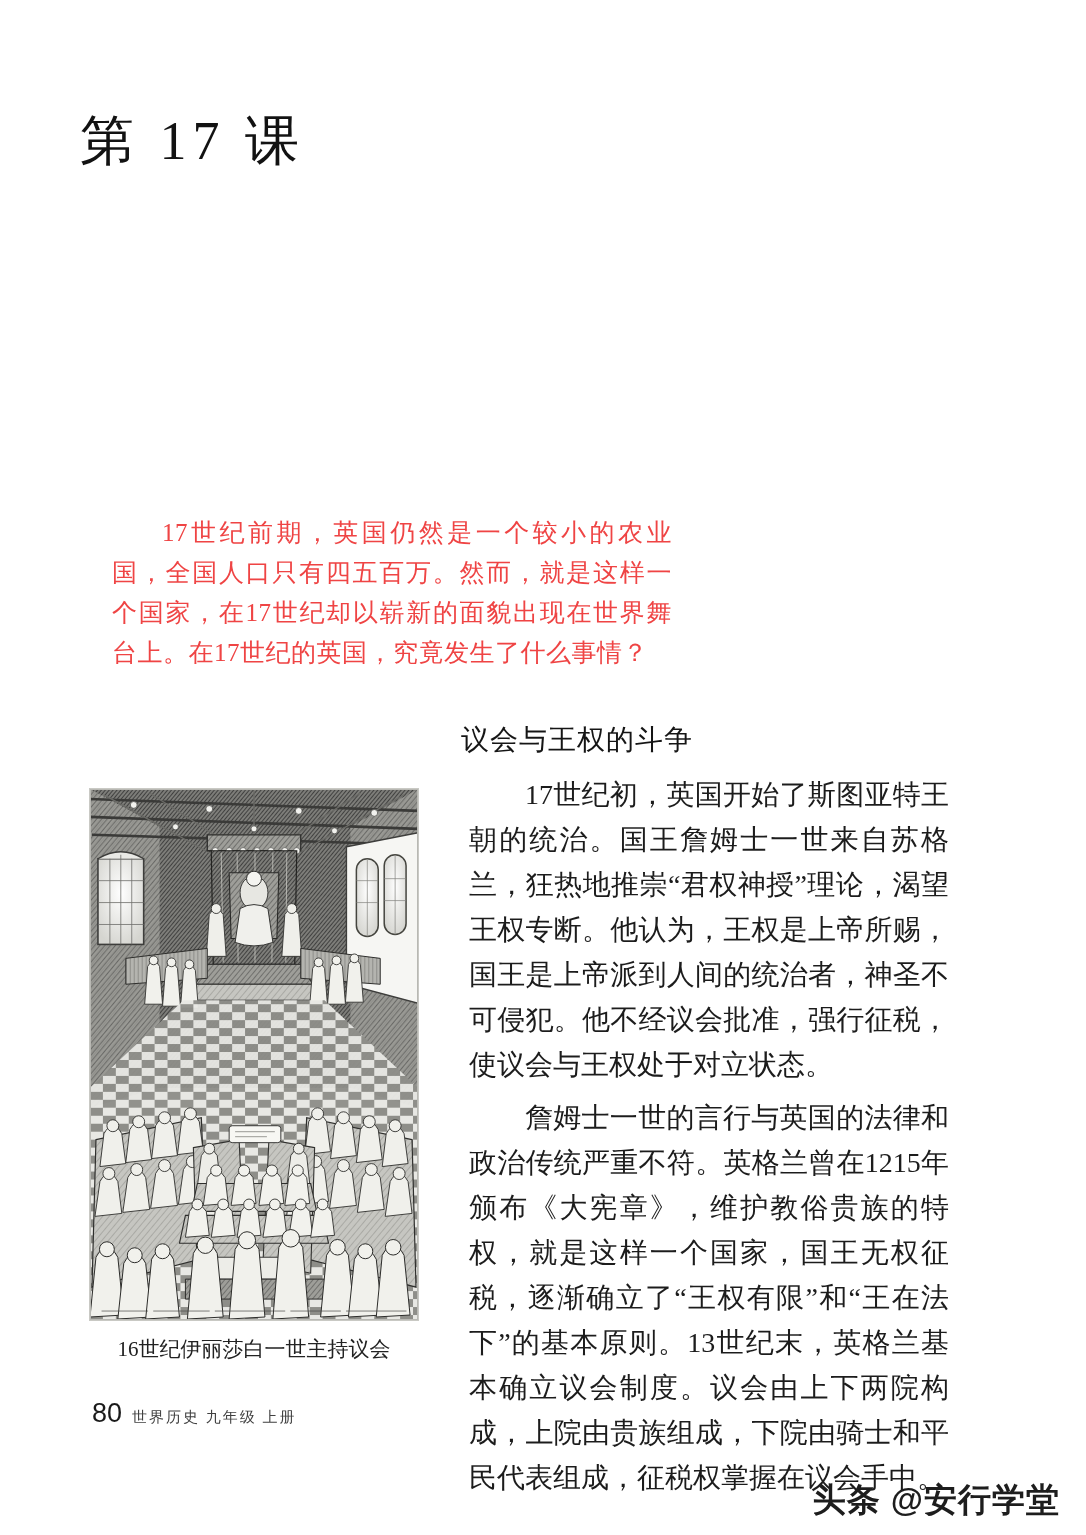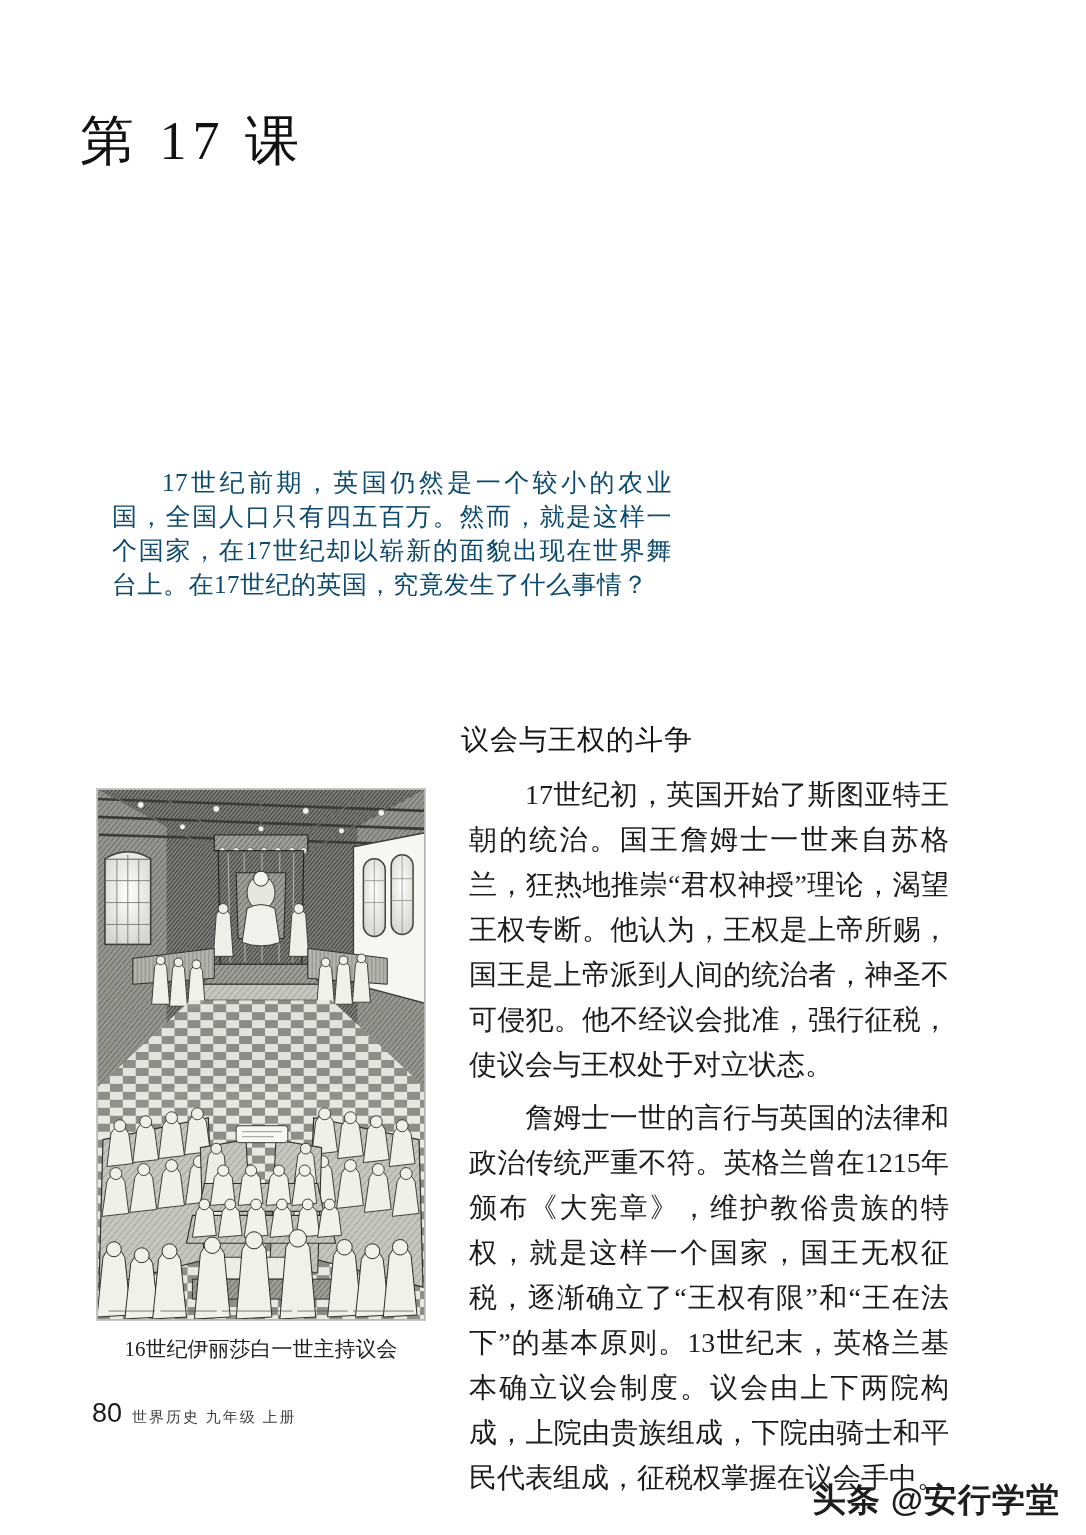--- a/index.html
+++ b/index.html
@@ -42,34 +42,35 @@
   }
 
   
   #intro-block {
     position: absolute;
     left: 112px;
     top: 466px;
     width: 560px;
   }
   #intro-text {
-    color: #0c4a6e;
+    color: #ef4444;
     font-size: 25px;
-    line-height: 34px;
+    line-height: 40px;
     text-align: justify;
     text-align-last: left;
     text-indent: 50px;
     font-family: "Liberation Serif", "DejaVu Serif", serif;
     letter-spacing: 0.5px;
+    margin-top: 47px;
   }
 
   
   #figure-block {
     position: absolute;
-    left: 96px;
+    left: 89px;
     top: 788px;
     width: 330px;
   }
   #engraving {
     width: 330px;
     height: 533px;
     display: block;
     background: #dcdcd8;
     border: 1px solid #c9c9c4;
     box-sizing: border-box;

